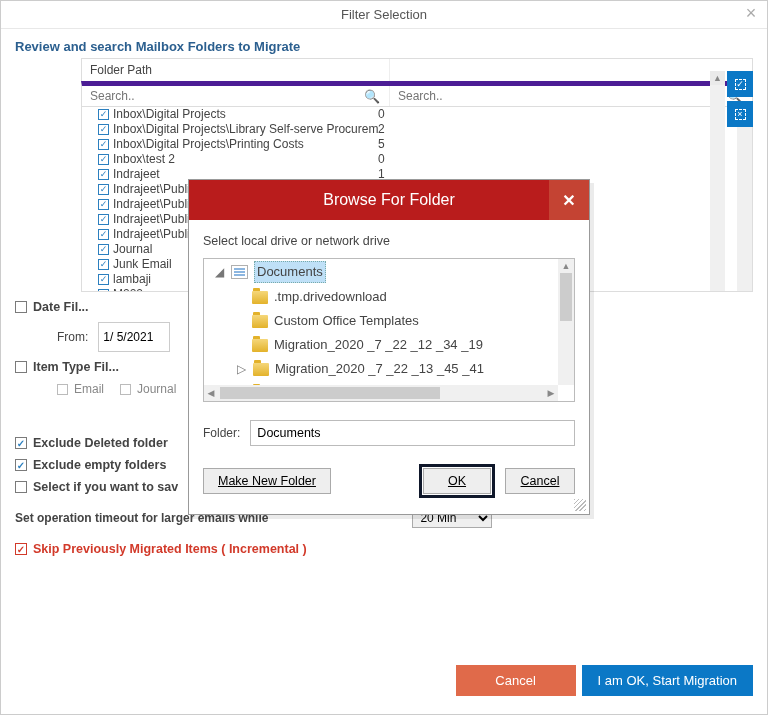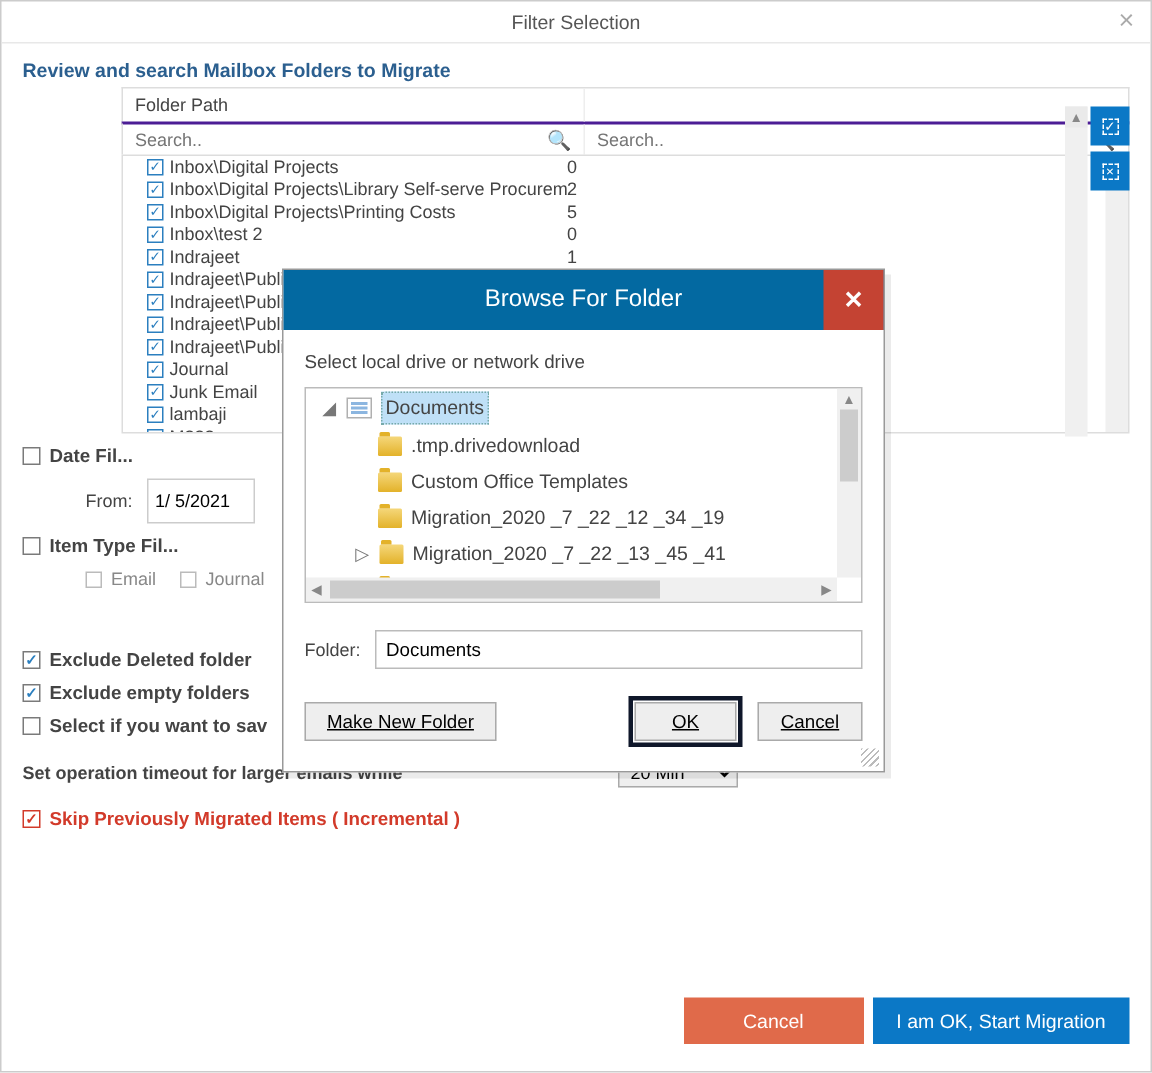--- a/index.html
+++ b/index.html
@@ -35,21 +35,21 @@
     position: relative;
     margin: 0 14px 0 80px;
   }
   .col-headers {
     display: flex; border: 1px solid #ddd; border-bottom: none;
     background: #fff;
   }
   .col-headers .ch { padding: 4px 8px; font-size: 12px; }
   .ch1 { width: 308px; border-right: 1px solid #eee; }
   .ch2 { flex: 1; }
-  .search-row { display: flex; border: 1px solid #ddd; border-top: 2px solid #4c1d95; border-bottom: none; }
+  .search-row { display: flex; border: 1px solid #ddd; border-top: 5px solid #4c1d95; border-bottom: none; }
   .search-row .sbox { position: relative; padding: 2px 6px; }
   .sbox input { width: 100%; border: none; outline: none; font-size: 12px; color: #888; font-style: normal; }
   .sbox .mag { position: absolute; right: 8px; top: 3px; color: #2b7fbf; font-size: 13px; }
   .sb1 { width: 308px; border-right: 1px solid #eee; }
   .sb2 { flex: 1; }
   .grid-body {
     border: 1px solid #ddd; height: 186px; overflow: hidden;
     position: relative;
   }
   .grid-row { display: flex; font-size: 12px; padding: 0px 0 0 16px; line-height: 15px; color: #444; }
@@ -90,21 +90,21 @@
   .btn-cancel { background: #e06a4a; width: 120px; }
   .btn-ok { background: #0b78c6; }
   
   .modal {
     position: absolute; left: 187px; top: 178px;
     width: 402px; border: 1px solid #999;
     box-shadow: 4px 4px 0 rgba(0,0,0,0.08);
     background: #fff; z-index: 10;
   }
   .modal .titlebar {
-    height: 40px; background: #0369a1;
+    height: 40px; background: #b91c1c;
     display: flex; align-items: center; justify-content: center;
     position: relative; color: #fff; font-size: 16px;
   }
   .modal .titlebar .mclose {
     position: absolute; right: 0; top: 0; width: 40px; height: 40px;
     background: #c44333; color: #fff; display:flex; align-items:center; justify-content:center;
     font-size: 16px; font-weight:bold;
   }
   .modal .instr { padding: 14px 14px 10px 14px; font-size: 12.5px; color: #444; }
   .modal .tree {

